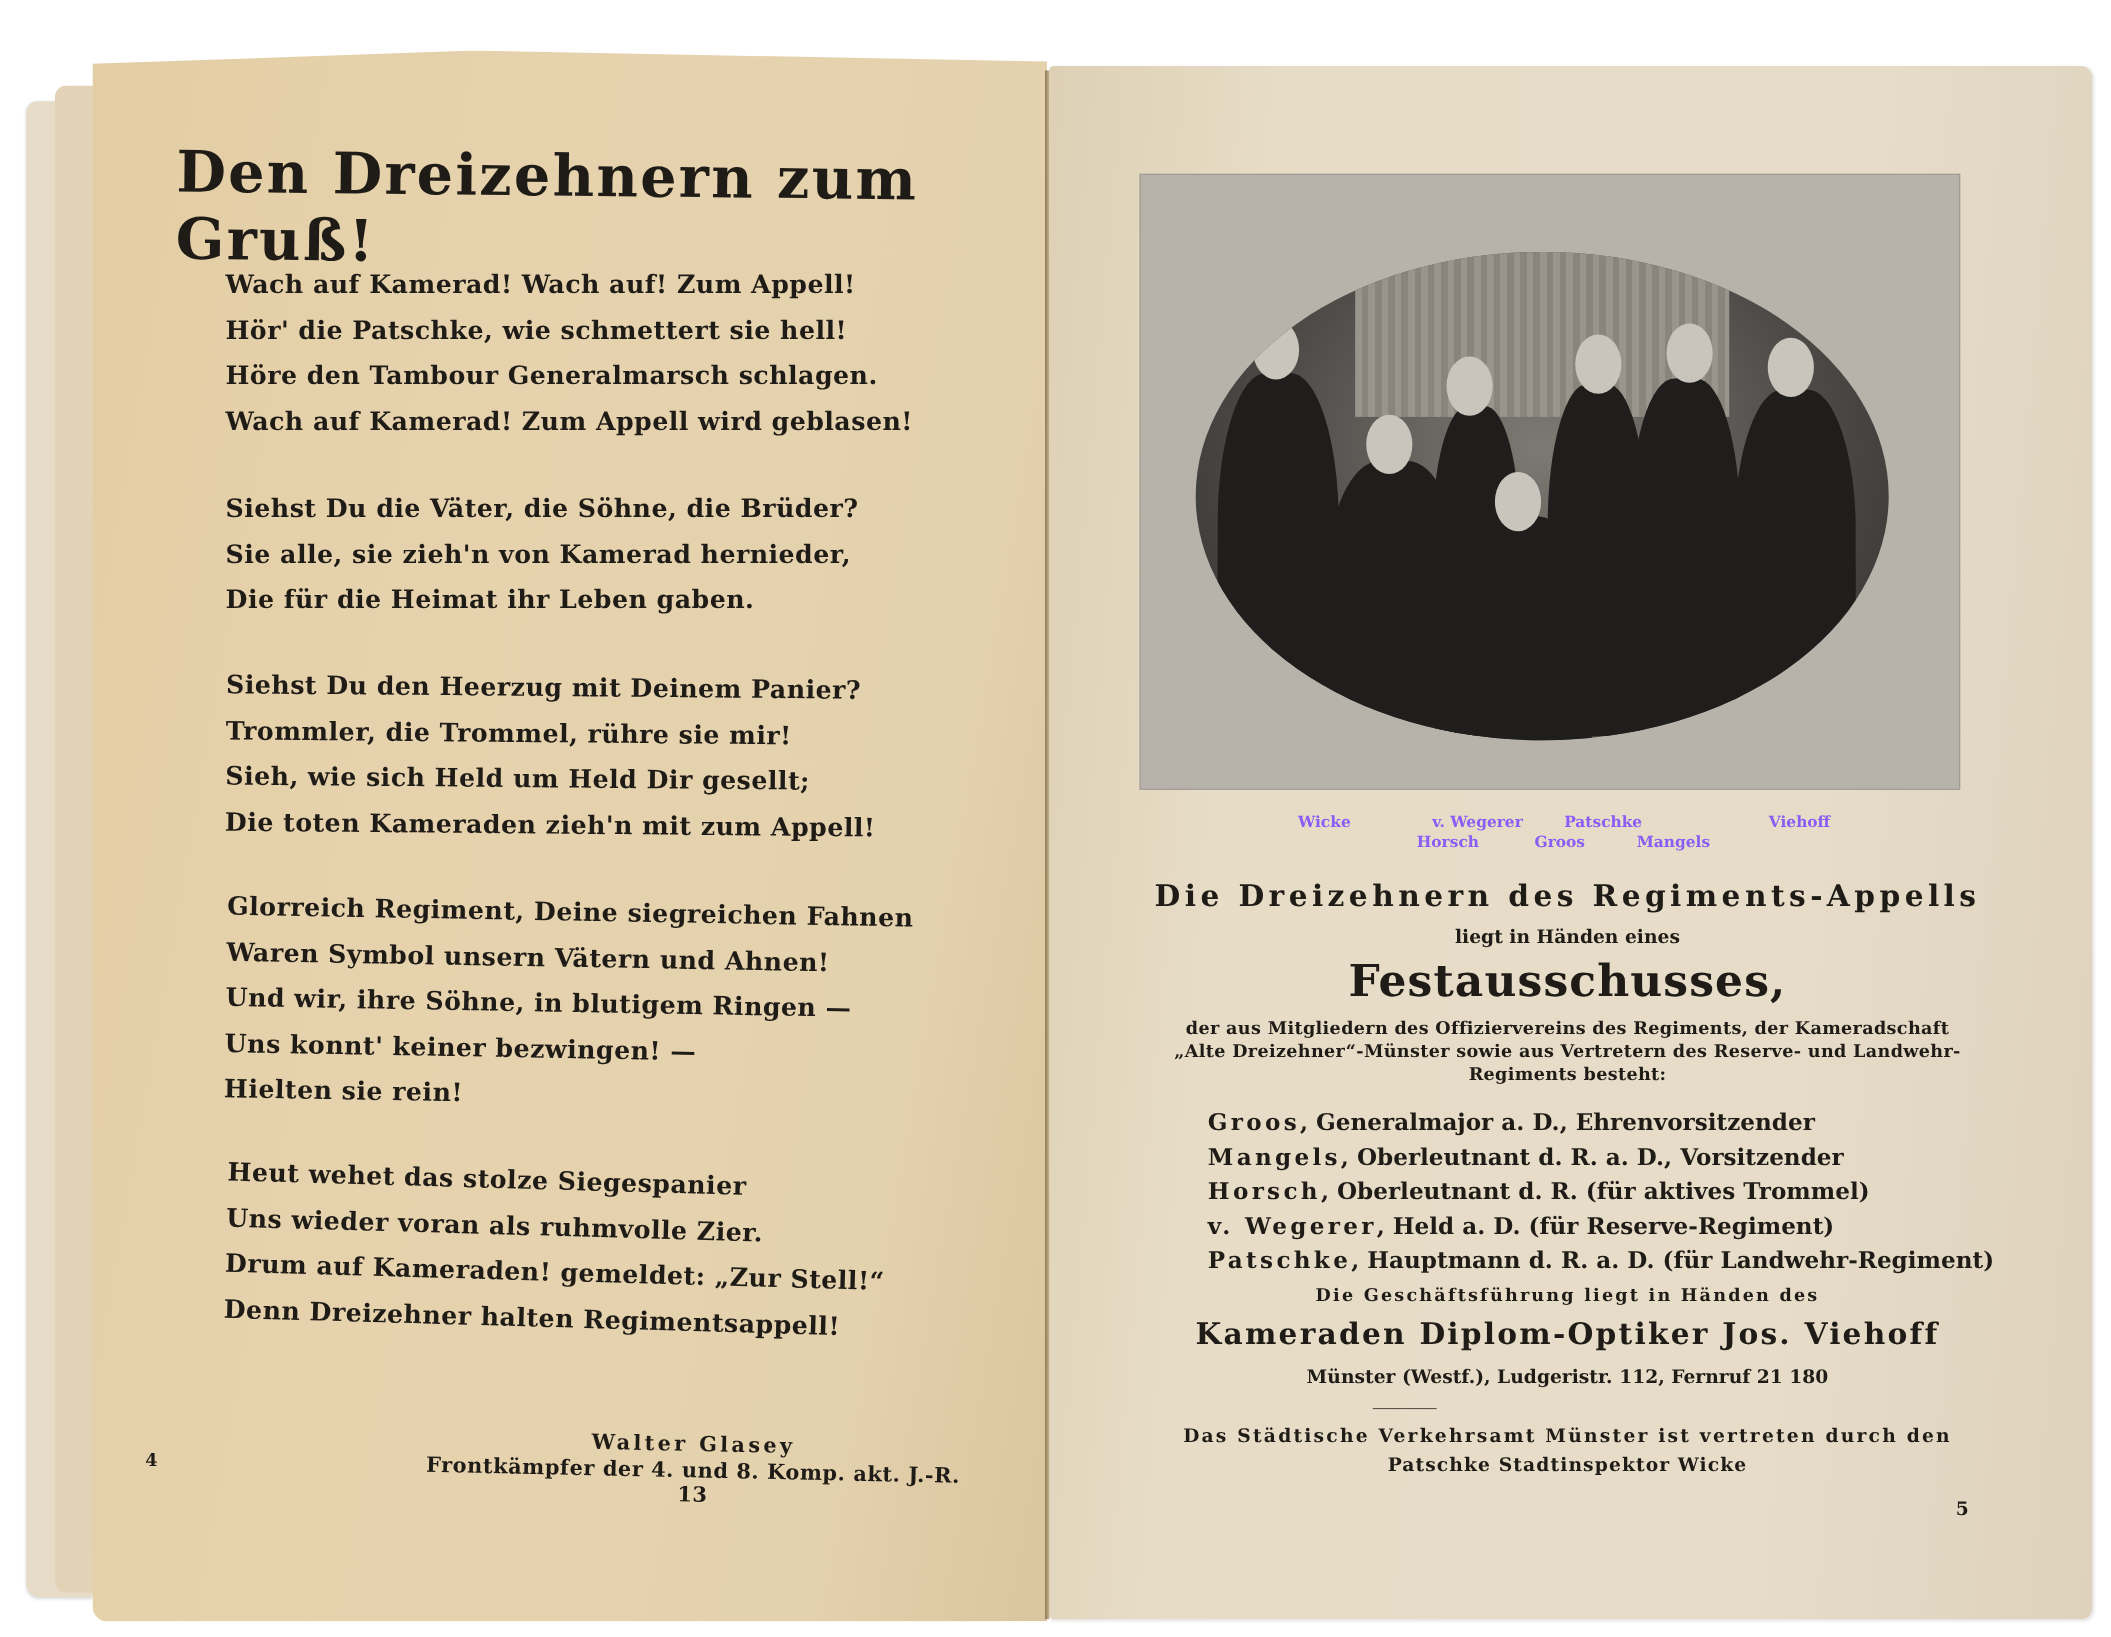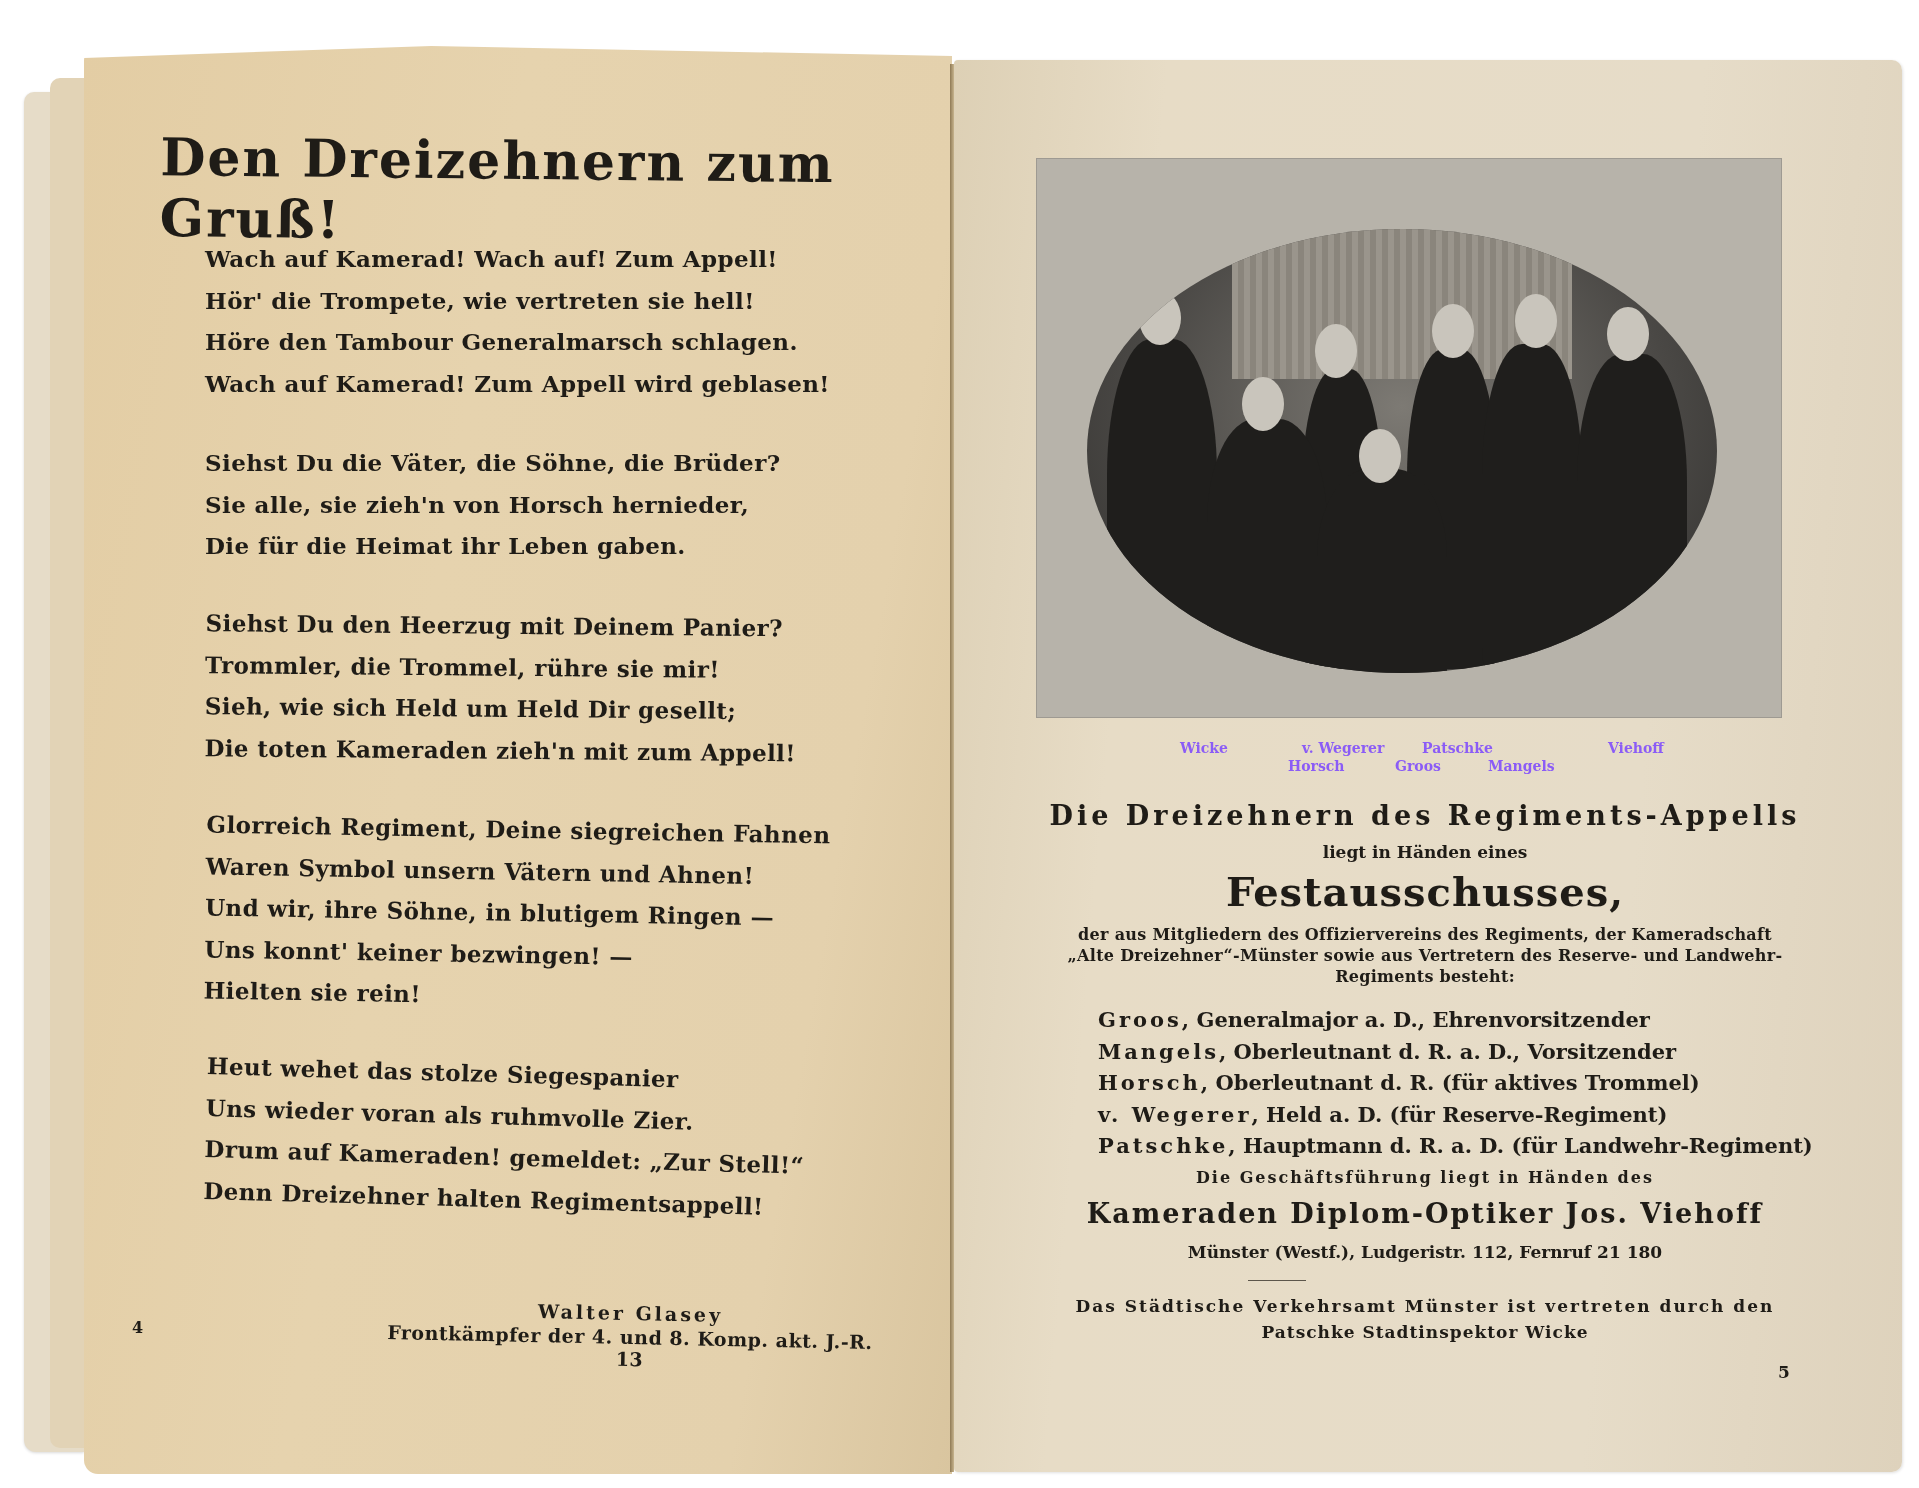--- a/index.html
+++ b/index.html
@@ -76,27 +76,27 @@
 
 <div class="page-left"></div>
 <div class="page-right"></div>
 <div class="gutter"></div>
 
 <div class="title">Den Dreizehnern zum Gruß!</div>
 
 <div class="poem">
   <div class="stanza s1">
     <div class="line">Wach auf Kamerad! Wach auf! Zum Appell!</div>
-    <div class="line">Hör' die Trompete, wie vertreten sie hell!</div>
+    <div class="line">Hör' die Patschke, wie schmettert sie hell!</div>
     <div class="line">Höre den Tambour Generalmarsch schlagen.</div>
     <div class="line">Wach auf Kamerad! Zum Appell wird geblasen!</div>
   </div>
   <div class="stanza s2">
     <div class="line">Siehst Du die Väter, die Söhne, die Brüder?</div>
-    <div class="line">Sie alle, sie zieh'n von Horsch hernieder,</div>
+    <div class="line">Sie alle, sie zieh'n von Kamerad hernieder,</div>
     <div class="line">Die für die Heimat ihr Leben gaben.</div>
   </div>
   <div class="stanza s3">
     <div class="line">Siehst Du den Heerzug mit Deinem Panier?</div>
     <div class="line">Trommler, die Trommel, rühre sie mir!</div>
     <div class="line">Sieh, wie sich Held um Held Dir gesellt;</div>
     <div class="line">Die toten Kameraden zieh'n mit zum Appell!</div>
   </div>
   <div class="stanza s4">
     <div class="line">Glorreich Regiment, Deine siegreichen Fahnen</div>

